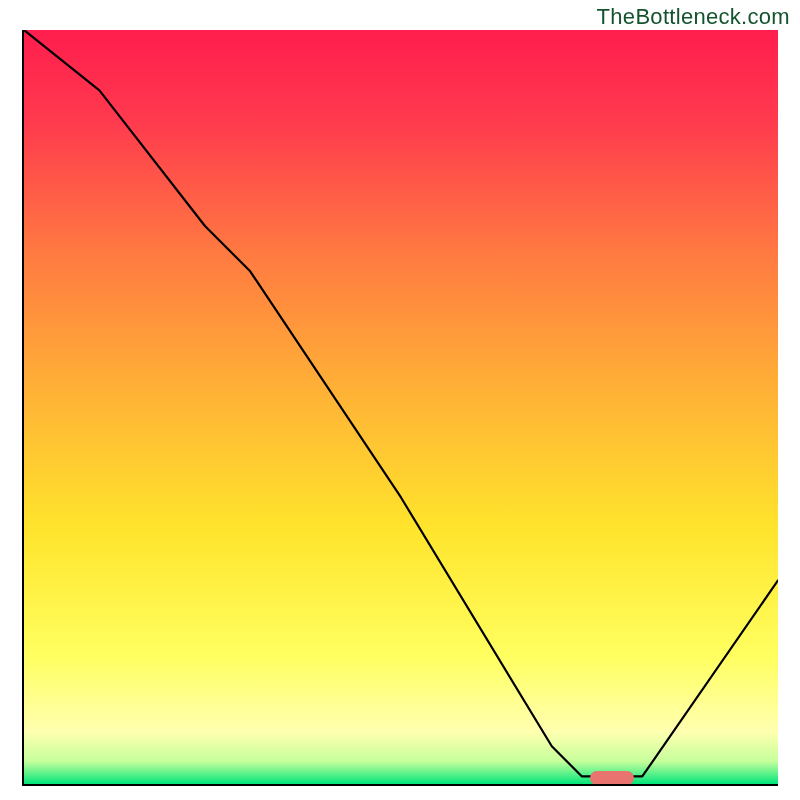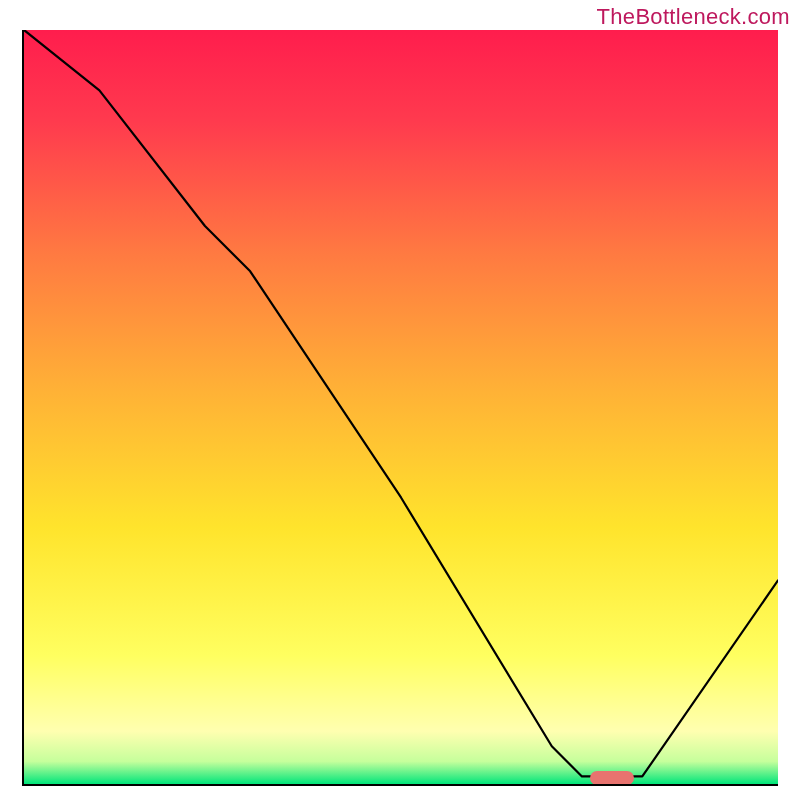--- a/index.html
+++ b/index.html
@@ -13,21 +13,21 @@
   }
   .container {
     position: relative;
     width: 800px;
     height: 800px;
   }
   .watermark {
     position: absolute;
     top: 4px;
     right: 10px;
-    color: #be185d;
+    color: #14532d;
     font-size: 22px;
     font-weight: 500;
     letter-spacing: 0.3px;
   }
   .plot-frame {
     position: absolute;
     left: 22px;
     top: 30px;
     width: 756px;
     height: 756px;

